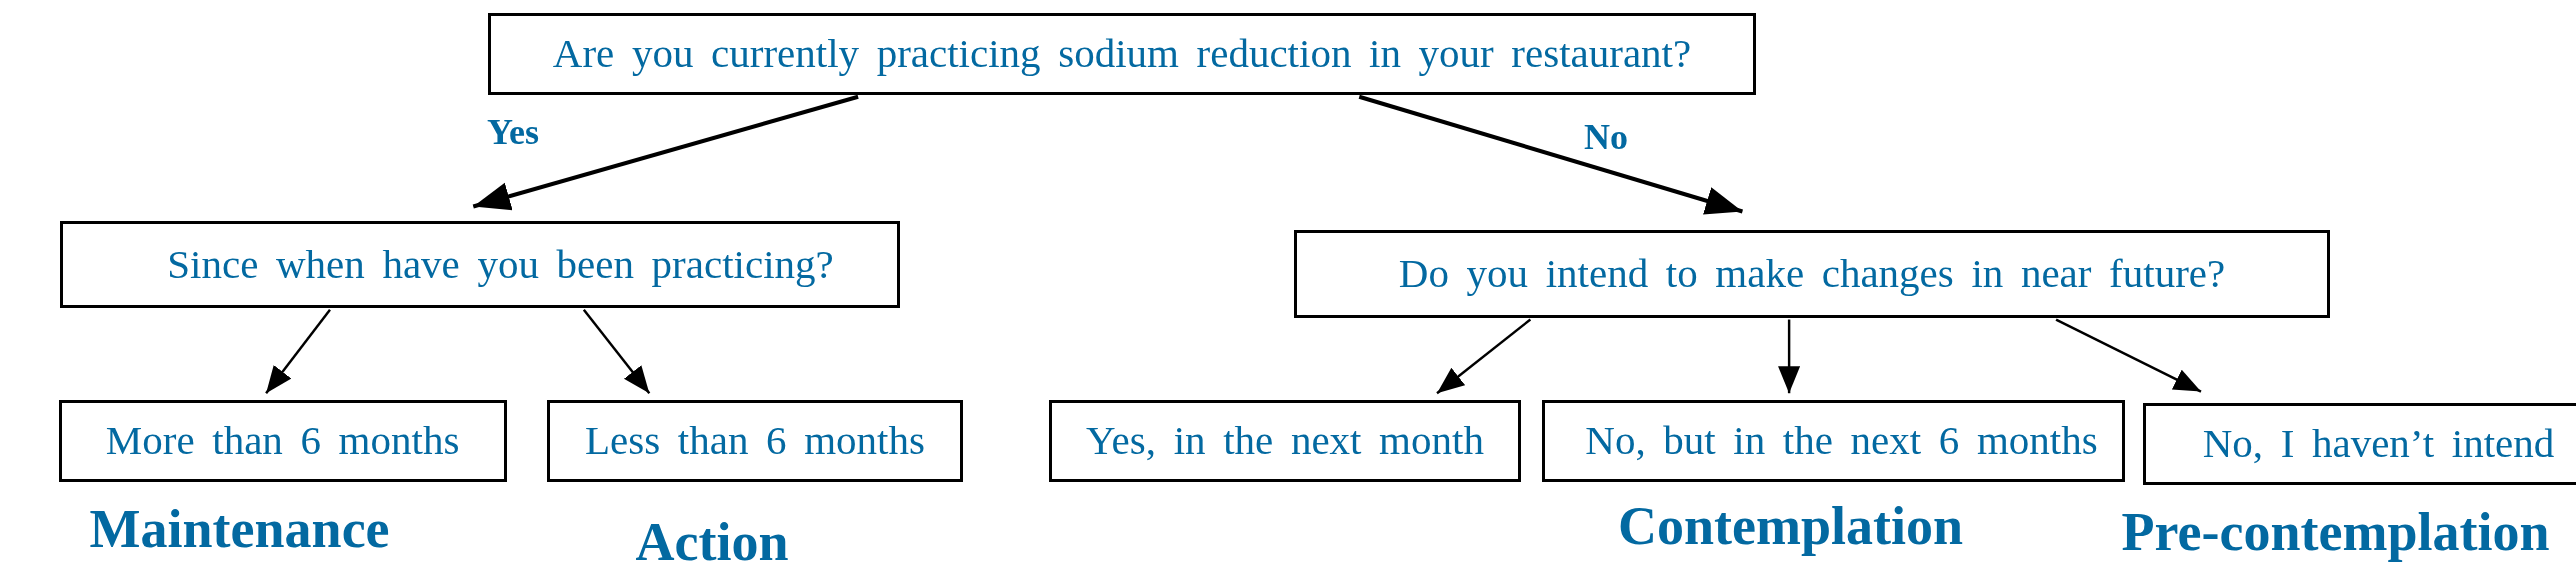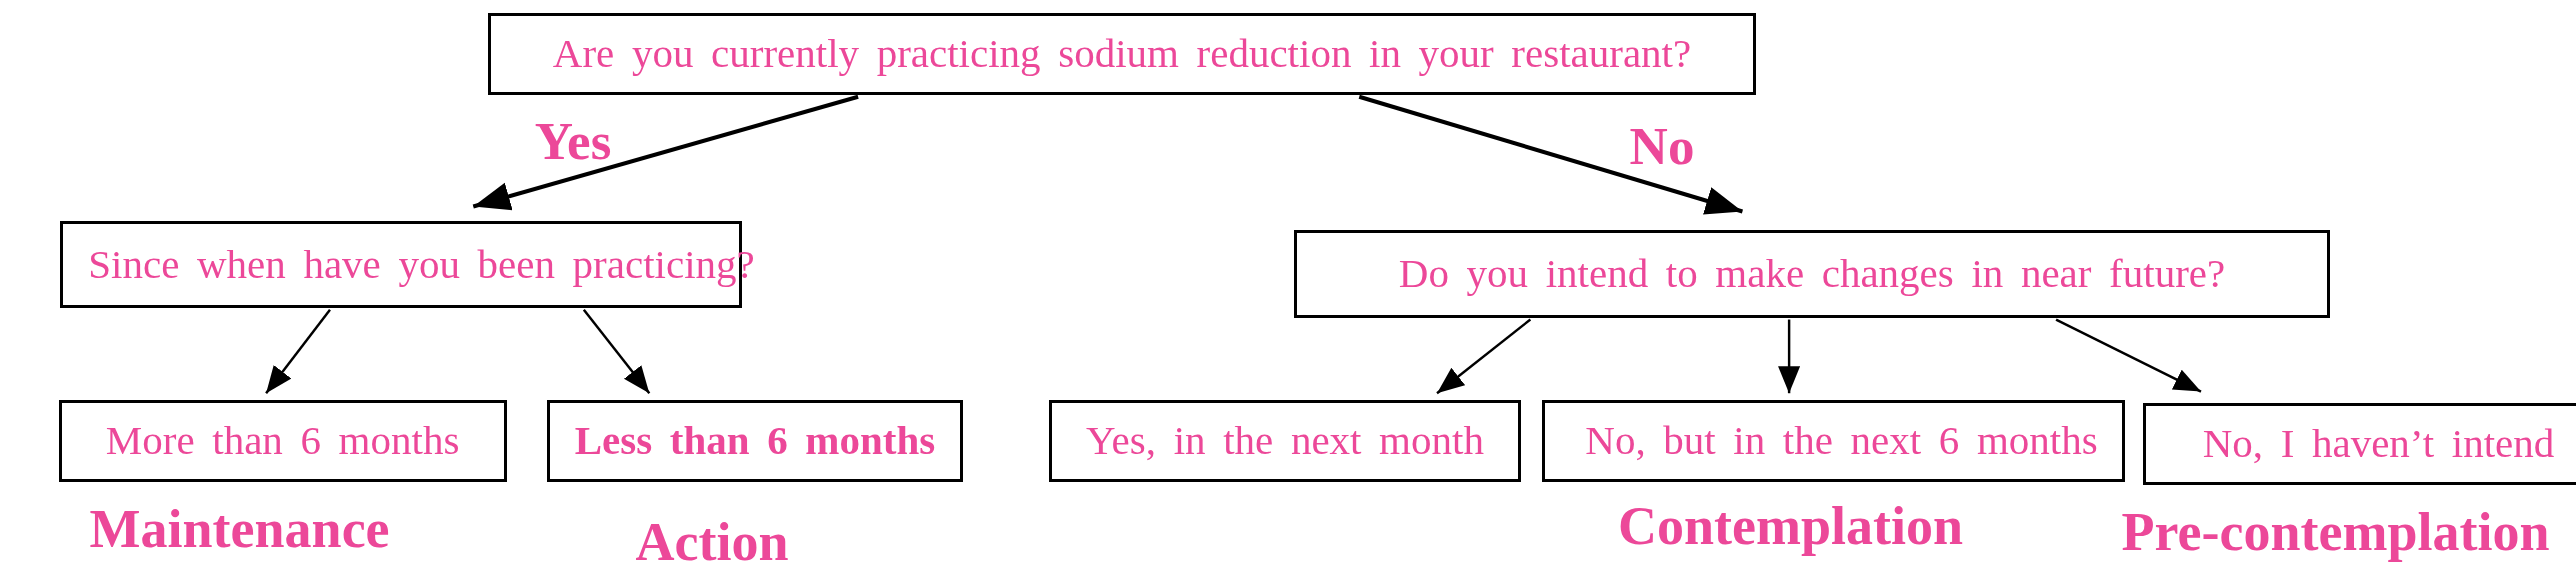--- a/index.html
+++ b/index.html
@@ -6,21 +6,21 @@
     margin: 0;
     padding: 0;
     background: #ffffff;
   }
   #stage-canvas {
     position: relative;
     width: 2576px;
     height: 567px;
     background: #ffffff;
     font-family: "Liberation Serif", "DejaVu Serif", serif;
-    color: #ec4899;
+    color: #0369a1;
     overflow: hidden;
   }
   #arrow-layer {
     position: absolute;
     left: 0;
     top: 0;
     width: 2576px;
     height: 567px;
   }
   .node {
@@ -31,33 +31,32 @@
     display: flex;
     align-items: center;
     justify-content: center;
     text-align: center;
     font-size: 41px;
     line-height: 1.1;
     word-spacing: 0.18em;
     white-space: nowrap;
   }
   #root-box  { left: 488px;  top: 13px;  width: 1268px; height: 82px; }
-  #yes-box   { left: 60px;   top: 221px; width: 682px;  height: 87px; padding-left: 41px; }
+  #yes-box   { left: 60px;   top: 221px; width: 840px;  height: 87px; padding-left: 41px; }
   #no-box    { left: 1294px; top: 230px; width: 1036px; height: 88px; }
   .leaf      { top: 400px; height: 82px; margin-left: 43px; }
   #leaf-1 { left: 15.6px;   width: 448px; }
-  #leaf-2 { left: 504px;  width: 416px; font-weight: bold; }
+  #leaf-2 { left: 504px;  width: 416px; }
   #leaf-3 { left: 1006px; width: 472px; }
   #leaf-4 { left: 1499px; width: 583px; padding-left: 16px; }
   #leaf-5 { left: 2100px; top: 403px; width: 471px; }
   .branch-label {
     position: absolute;
     font-weight: bold;
-    font-size: 53px;
-    text-align: center;
+    font-size: 36px;
     font-family: Liberation Serif, serif;
   }
   #yes-label { left: 487px;  top: 111px; width: 172px; }
   #no-label  { left: 1584px; top: 116px; width: 156px; }
   .stage-label {
     position: absolute;
     font-weight: bold;
     font-size: 54px;
     text-align: center;
     white-space: nowrap;

